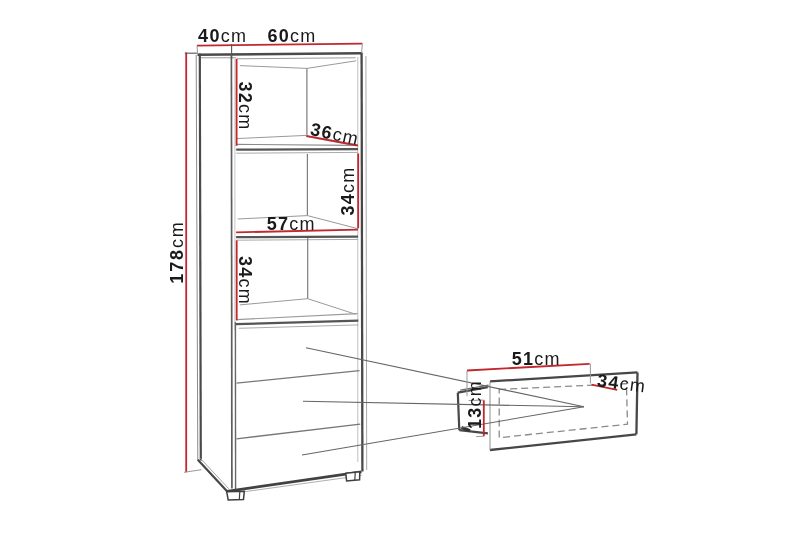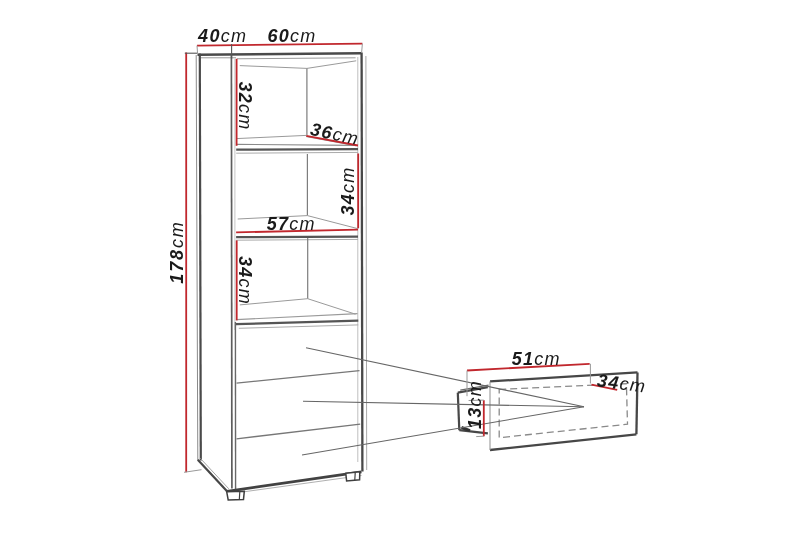--- a/index.html
+++ b/index.html
@@ -1,16 +1,16 @@
 <!DOCTYPE html>
 <html><head>
 <meta charset="utf-8">
 <style>
   html,body{margin:0;padding:0;background:#ffffff;}
-  #stage{position:relative;width:796px;height:533px;background:#ffffff;overflow:hidden;font-style:italic;}
+  #stage{position:relative;width:796px;height:533px;background:#ffffff;overflow:hidden;}
   svg{position:absolute;top:0;left:0;}
   text{font-family:"Liberation Sans",sans-serif;fill:#1a1a1a;}
   .num{font-weight:bold;}
 </style>
 </head>
 <body>
 <div id="stage">
 <svg width="800" height="533" viewBox="0 0 800 533">
   <rect x="0" y="0" width="800" height="533" fill="#ffffff"></rect>
 

